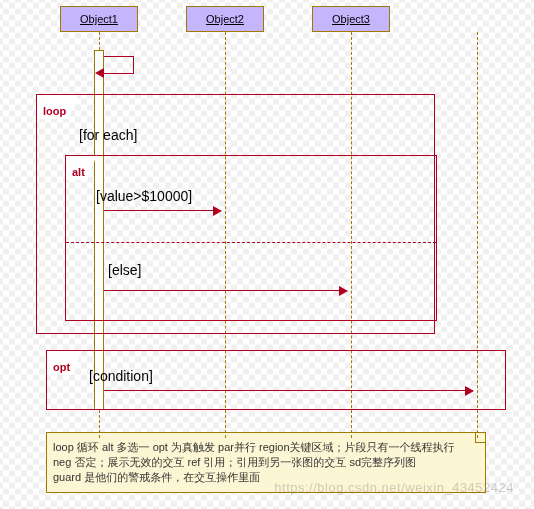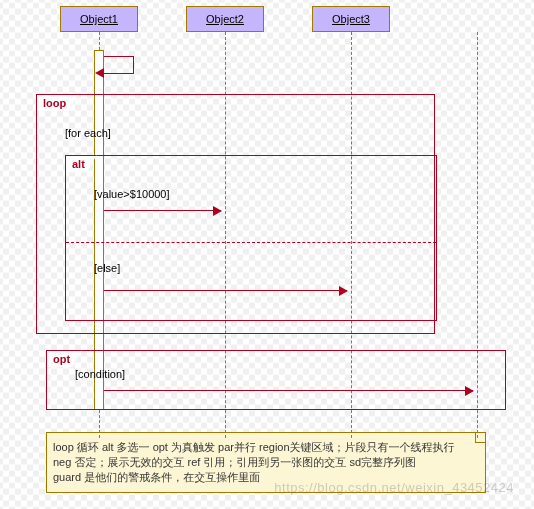--- a/index.html
+++ b/index.html
@@ -50,29 +50,30 @@
     border: 1px solid #b00020;
     z-index: 3;
   }
   .frag .tab {
     position: absolute;
     top: -1px; left: -1px;
     background: #fff;
     border: 1px solid #b00020;
     border-bottom: none;
     border-right: none;
-    padding: 2px 12px 2px 6px;
+    padding: 10px 12px 2px 6px;
     font-weight: bold;
     color: #b00020;
     clip-path: polygon(0 0, 100% 0, calc(100% - 10px) 100%, 0 100%);
   }
   .guard {
     position: absolute;
     color: #000;
-    font-size: 11px;
+    font-size: 14px;
+    margin-left: 14px;
   }
   .divider {
     position: absolute;
     left: 0; right: 0;
     border-top: 1px dashed #b00020;
   }
 
   
   .arrow {
     position: absolute;
@@ -154,21 +155,21 @@
   <div class="self-msg" style="left:104px; top:56px">
     <div class="ah"></div>
   </div>
 
   <div class="frag" style="left:36px; top:94px; width:399px; height:240px">
     <div class="tab">loop</div>
     <div class="guard" style="left:28px; top:32px">[for each]</div>
 
     <div class="frag" style="left:28px; top:60px; width:372px; height:166px">
       <div class="tab">alt</div>
-      <div class="guard" style="left:28px; top:32px">[value&gt;$10000]</div>
+      <div class="guard" style="left:16px; top:32px">[value&gt;$10000]</div>
       <div class="divider" style="top:86px"></div>
       <div class="guard" style="left:28px; top:106px">[else]</div>
     </div>
   </div>
 
   <div class="arrow" style="left:104px; top:210px; width:117px">
     <div class="ah"></div>
   </div>
   <div class="arrow" style="left:104px; top:290px; width:243px">
     <div class="ah"></div>

